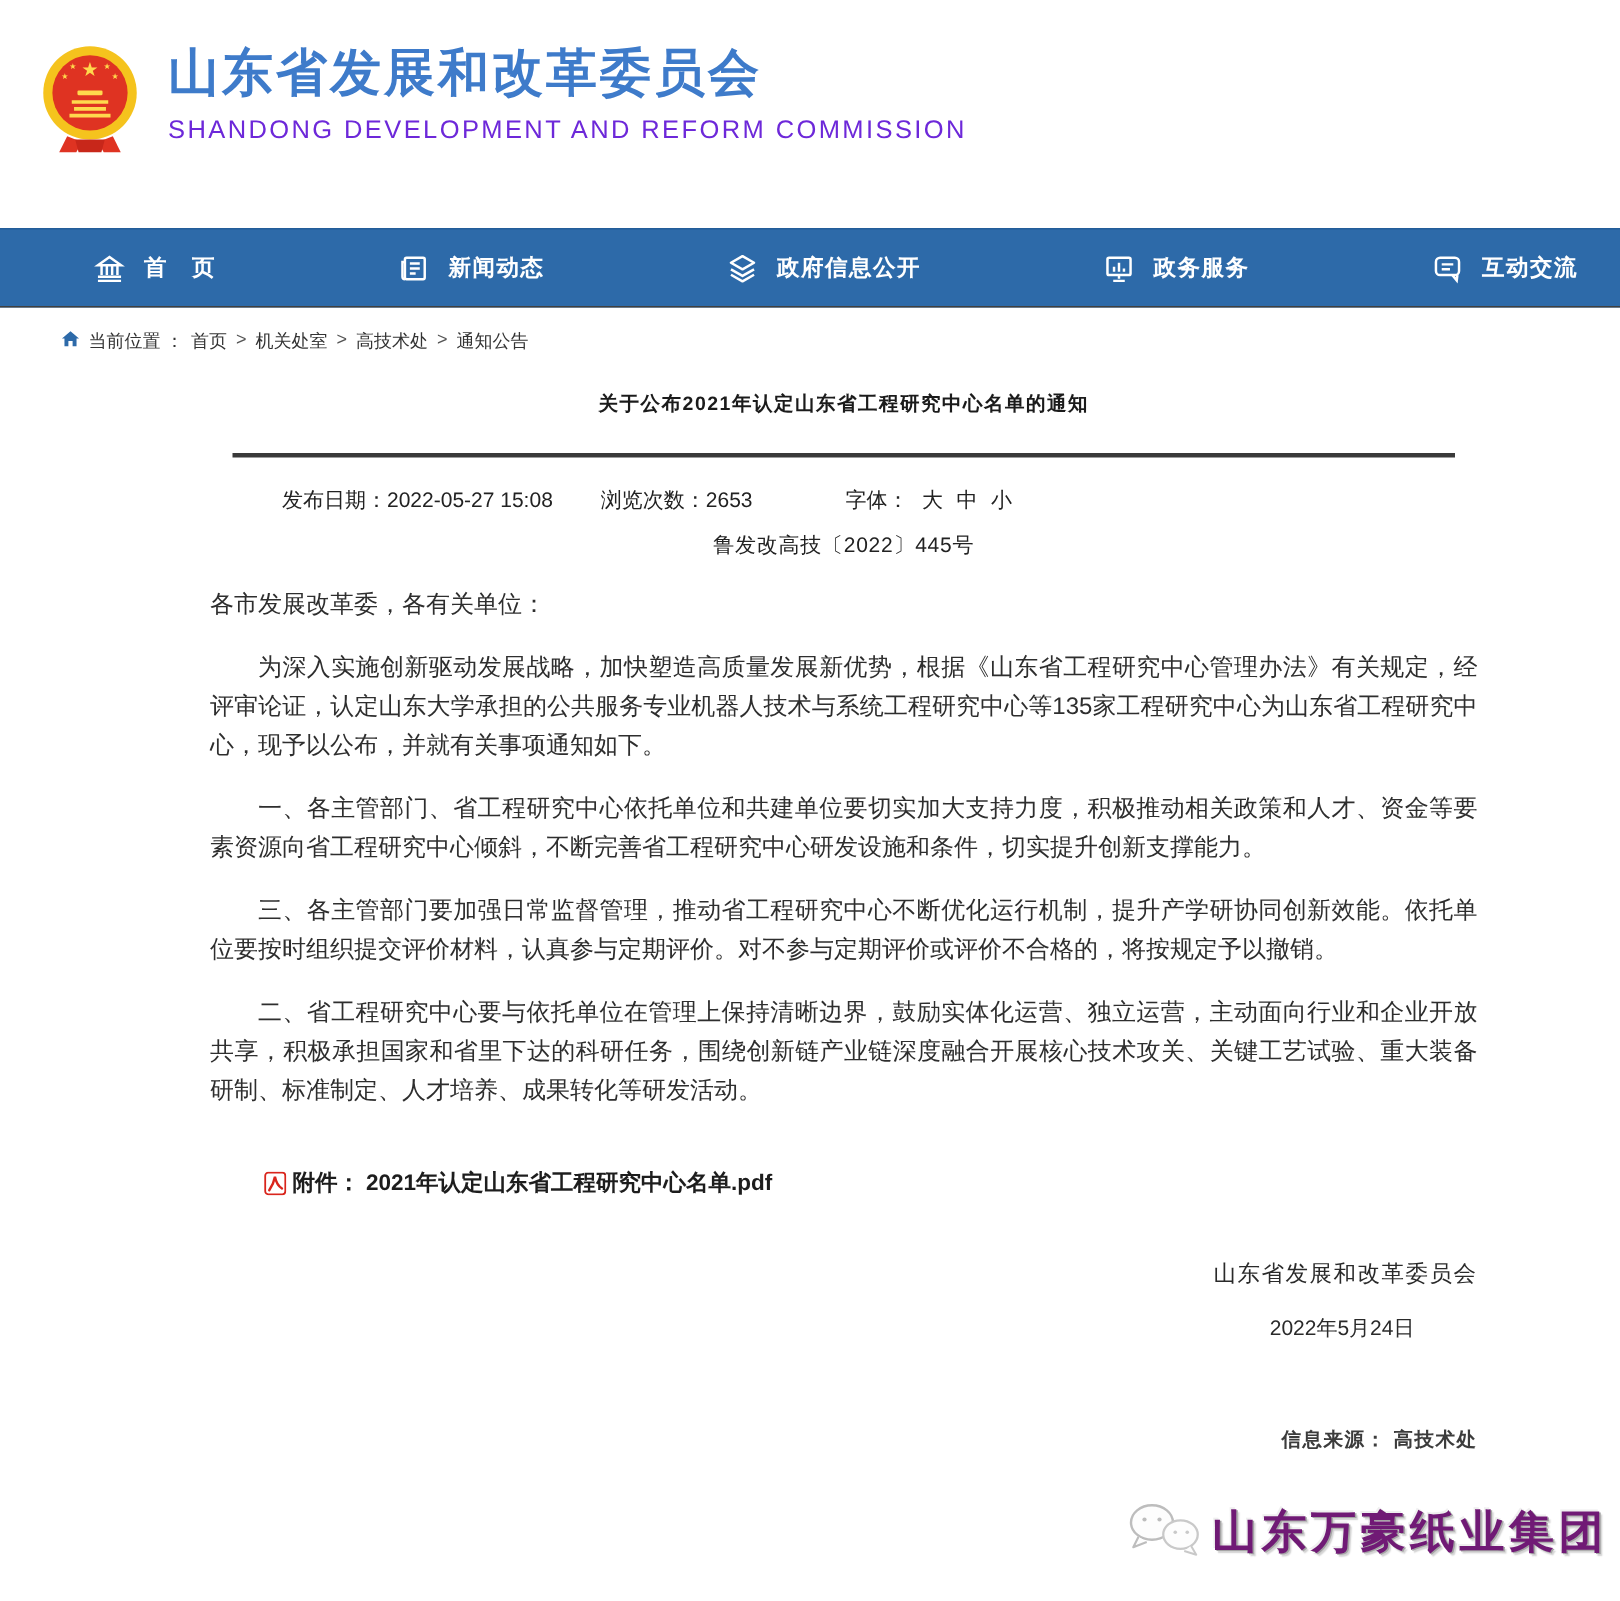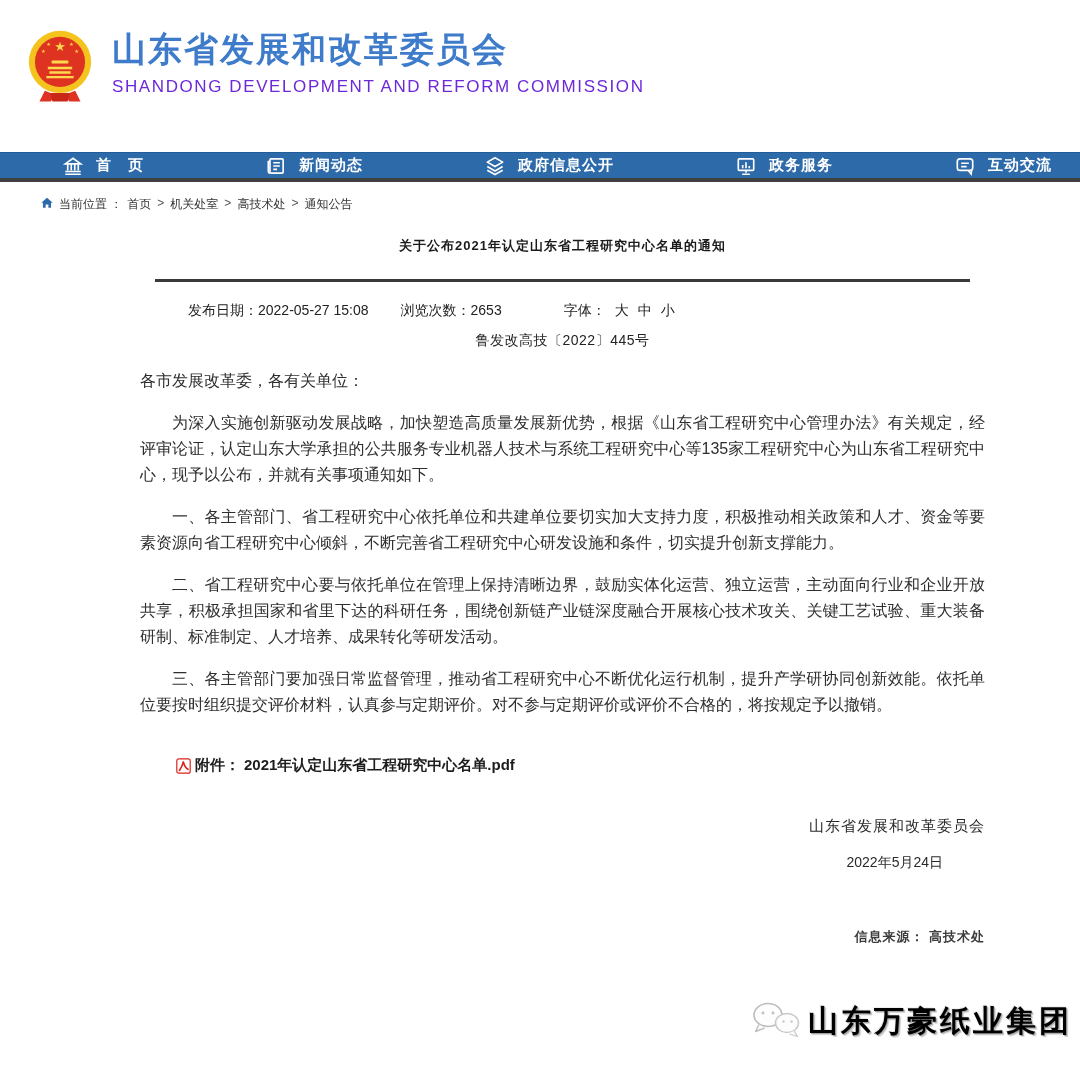--- a/index.html
+++ b/index.html
@@ -9,21 +9,21 @@
     font-family:"Liberation Sans","DejaVu Sans",sans-serif; color:#333;
   }
   
   .site-header { height:152px; background:#ffffff; display:flex; align-items:flex-start; padding:24px 0 0 22px; }
   .emblem { width:76px; height:88px; flex:0 0 auto; }
   .brand { margin-left:14px; padding-top:4px; }
   .site-title { font-size:34px; font-weight:bold; color:#3e7bca; letter-spacing:2px; line-height:1.25; }
   .site-subtitle { font-size:17px; color:#6d28d9; letter-spacing:1.6px; margin-top:6px; }
   
   .nav-bar {
-    height:30px; background:#2d6aa9; border-top:1px solid #235d99; border-bottom:4px solid #404040;
+    height:53px; background:#2d6aa9; border-top:1px solid #235d99; border-bottom:1px solid #404040;
     display:flex; align-items:center; justify-content:space-between; padding:0 28px 0 62px;
   }
   .nav-item { display:flex; align-items:center; gap:12px; color:#ffffff; font-size:15px; font-weight:bold; cursor:pointer; letter-spacing:1px; }
   .nav-item svg { display:block; }
   
   .breadcrumb { display:flex; align-items:flex-start; gap:5px; padding:14px 0 0 40px; font-size:12px; color:#333; }
   .breadcrumb .crumb { cursor:pointer; }
   .breadcrumb .sep { color:#555; margin:0 1px; }
   
   .article { margin:0 95px 0 140px; }
@@ -45,21 +45,21 @@
   .pdf-icon { width:15px; height:16px; flex:0 0 auto; }
   
   .signature { margin-top:42px; text-align:right; font-size:15px; color:#2a2a2a; }
   .signature .sig-org { letter-spacing:1px; }
   .signature .sig-date { margin-top:18px; padding-right:42px; font-size:14px; }
   
   .source-row { margin-top:56px; text-align:right; font-size:13px; color:#3c3c3c; font-weight:bold; letter-spacing:1px; }
   
   .watermark { position:absolute; right:8px; top:1000px; display:flex; align-items:center; gap:6px; }
   .wm-text {
-    font-size:30px; font-weight:bold; letter-spacing:3px; color:#000000;
+    font-size:30px; font-weight:bold; letter-spacing:3px; color:#701a75;
     text-shadow:1px 1px 0 #a5a5a5, 2px 2px 1px #d2d2d2, -1px -1px 0 #efefef;
   }
 </style>
 </head>
 <body>
 
 <div class="page">
 
   <header class="site-header">
     <svg class="emblem" viewBox="0 0 100 112">
@@ -157,22 +157,22 @@
         <span class="font-opt">小</span>
       </span>
     </div>
 
     <div class="doc-number">鲁发改高技〔2022〕445号</div>
 
     <div class="body-text">
       <p>各市发展改革委，各有关单位：</p>
       <p class="indent">为深入实施创新驱动发展战略，加快塑造高质量发展新优势，根据《山东省工程研究中心管理办法》有关规定，经评审论证，认定山东大学承担的公共服务专业机器人技术与系统工程研究中心等135家工程研究中心为山东省工程研究中心，现予以公布，并就有关事项通知如下。</p>
       <p class="indent">一、各主管部门、省工程研究中心依托单位和共建单位要切实加大支持力度，积极推动相关政策和人才、资金等要素资源向省工程研究中心倾斜，不断完善省工程研究中心研发设施和条件，切实提升创新支撑能力。</p>
+      <p class="indent">三、各主管部门要加强日常监督管理，推动省工程研究中心不断优化运行机制，提升产学研协同创新效能。依托单位要按时组织提交评价材料，认真参与定期评价。对不参与定期评价或评价不合格的，将按规定予以撤销。</p>
       <p class="indent">二、省工程研究中心要与依托单位在管理上保持清晰边界，鼓励实体化运营、独立运营，主动面向行业和企业开放共享，积极承担国家和省里下达的科研任务，围绕创新链产业链深度融合开展核心技术攻关、关键工艺试验、重大装备研制、标准制定、人才培养、成果转化等研发活动。</p>
-      <p class="indent">三、各主管部门要加强日常监督管理，推动省工程研究中心不断优化运行机制，提升产学研协同创新效能。依托单位要按时组织提交评价材料，认真参与定期评价。对不参与定期评价或评价不合格的，将按规定予以撤销。</p>
     </div>
 
     <div class="attachment">
       <svg class="pdf-icon" viewBox="0 0 15 16">
         <rect x="0.8" y="0.8" width="13.4" height="14.4" rx="2" fill="#ffffff" stroke="#d9251c" stroke-width="1.2"></rect>
         <path d="M3.5 12.5 C5.5 9.5 6.8 6.5 7.3 3.5 C7.9 6.5 9.8 10 12 11.3" fill="none" stroke="#d9251c" stroke-width="1.6" stroke-linecap="round"></path>
       </svg>
       <span>附件：</span>
       <span class="file-link">2021年认定山东省工程研究中心名单.pdf</span>
     </div>

